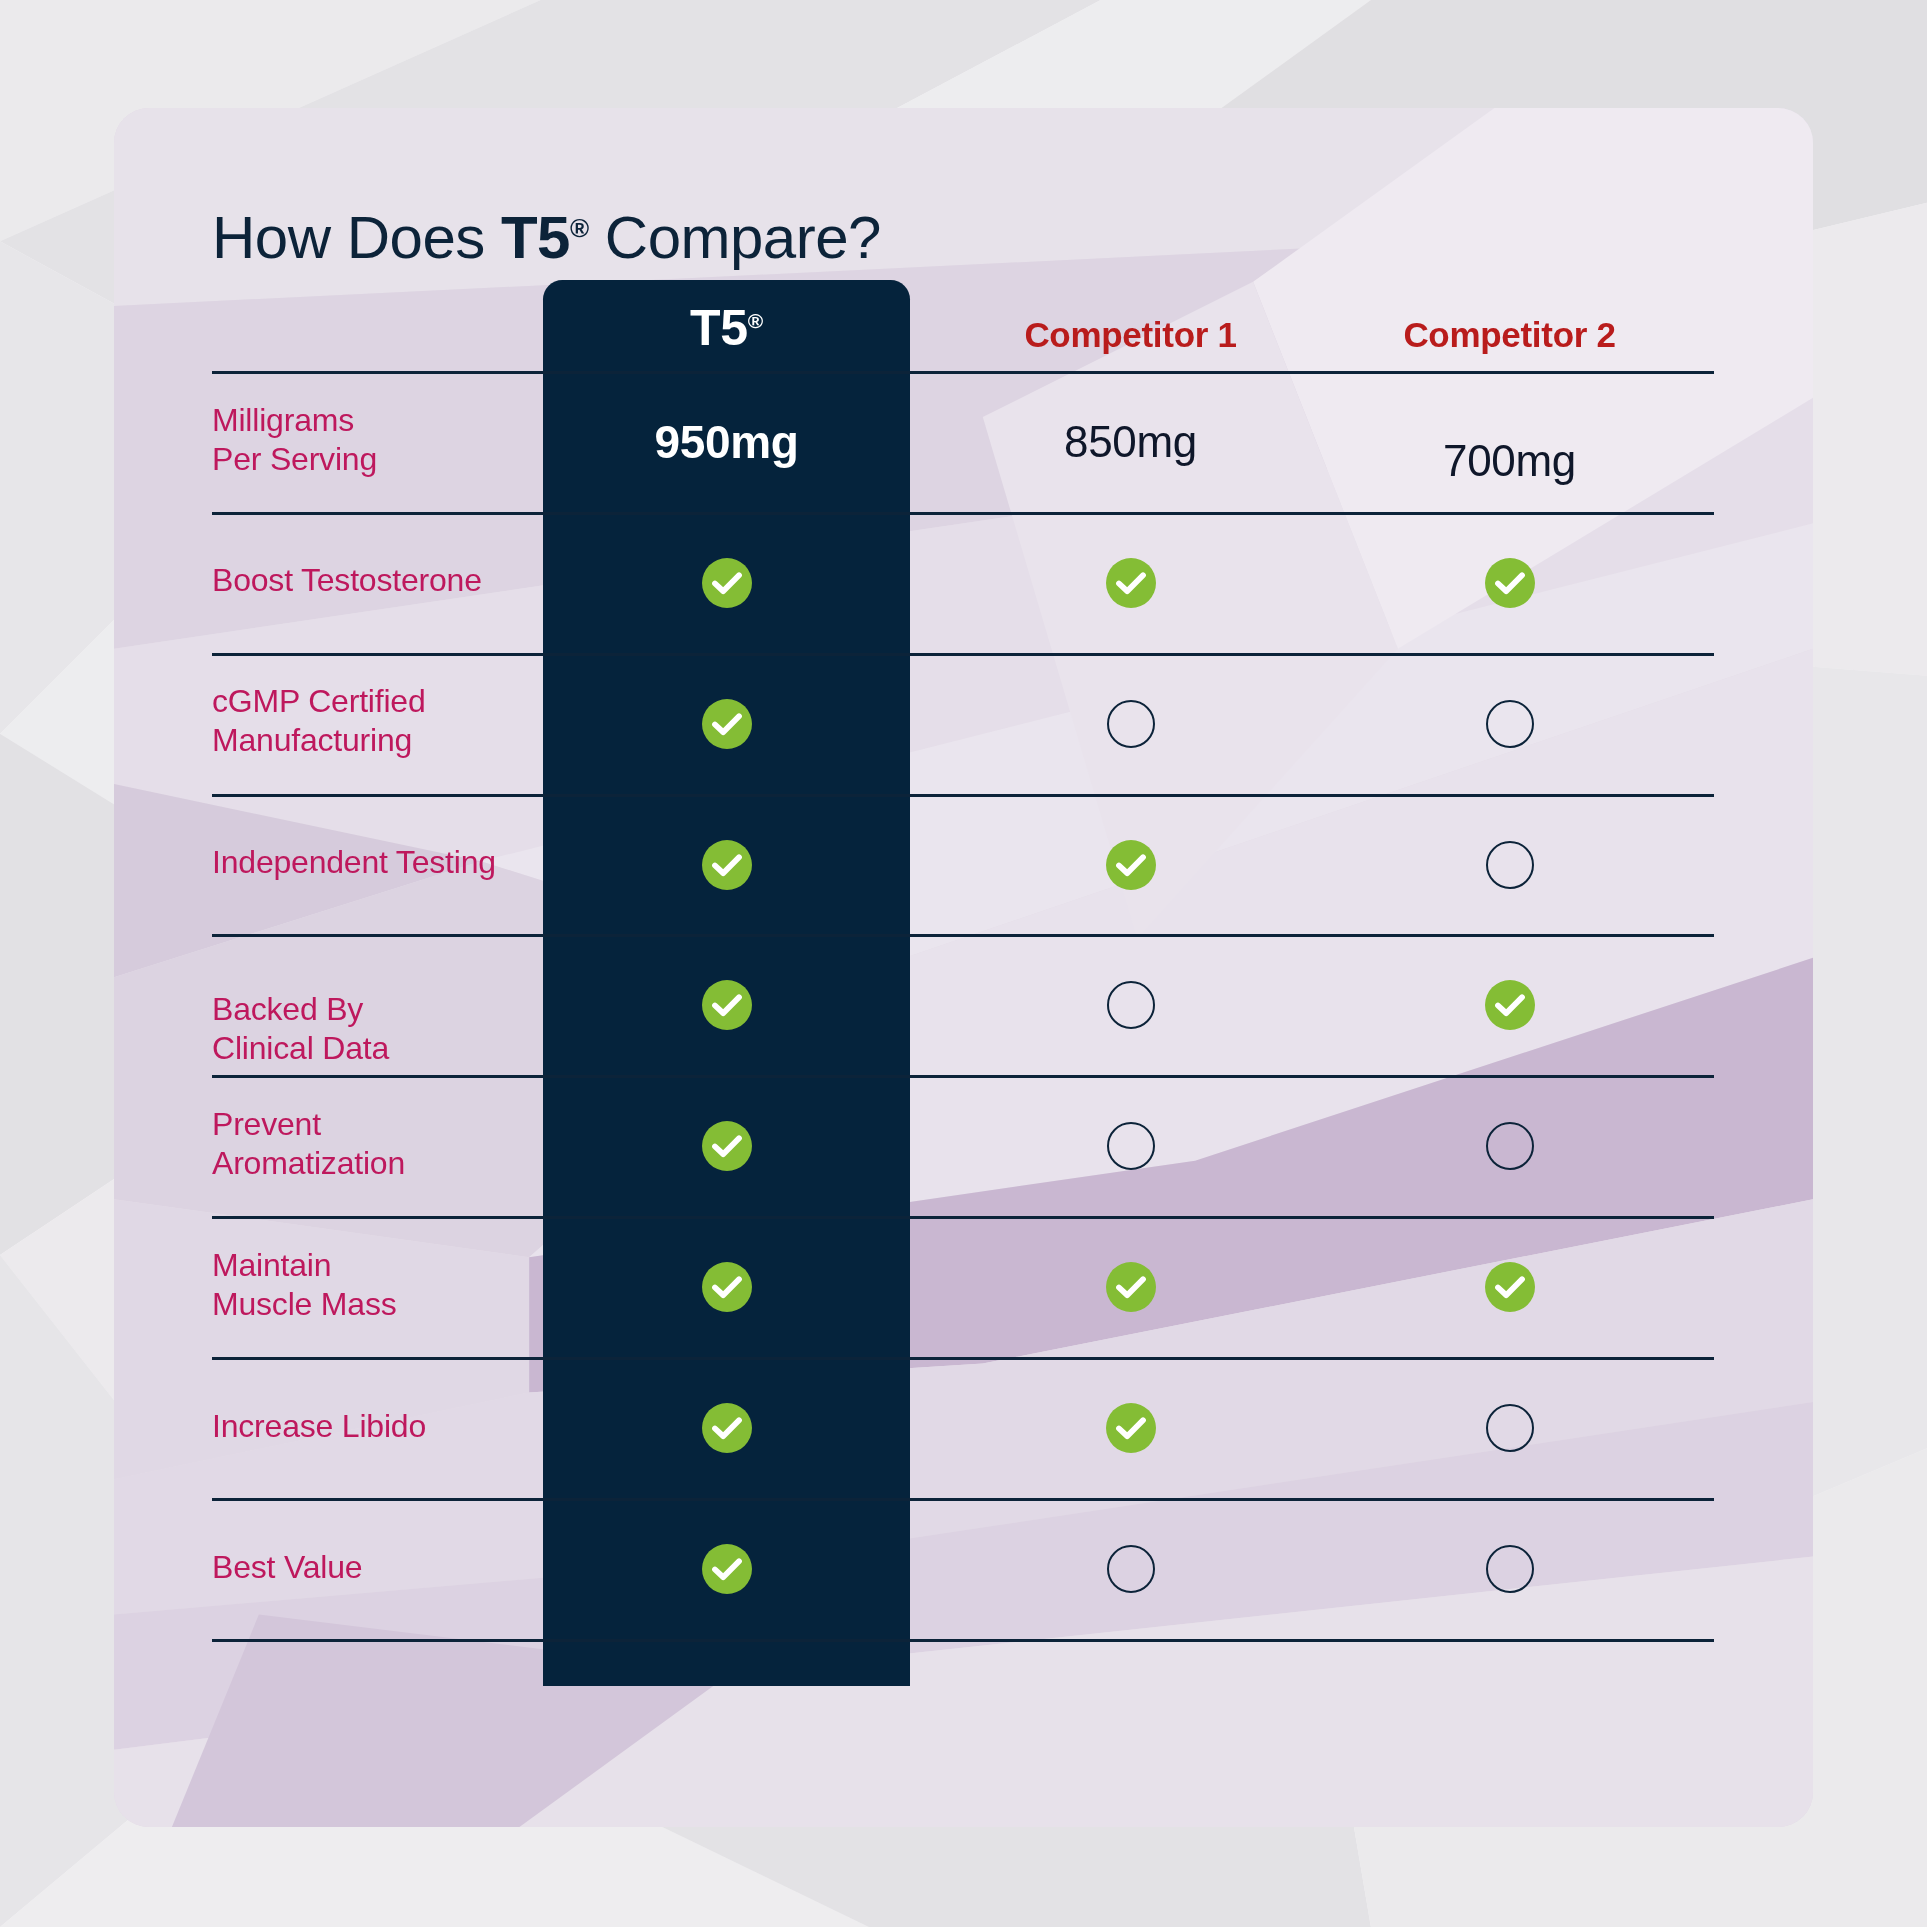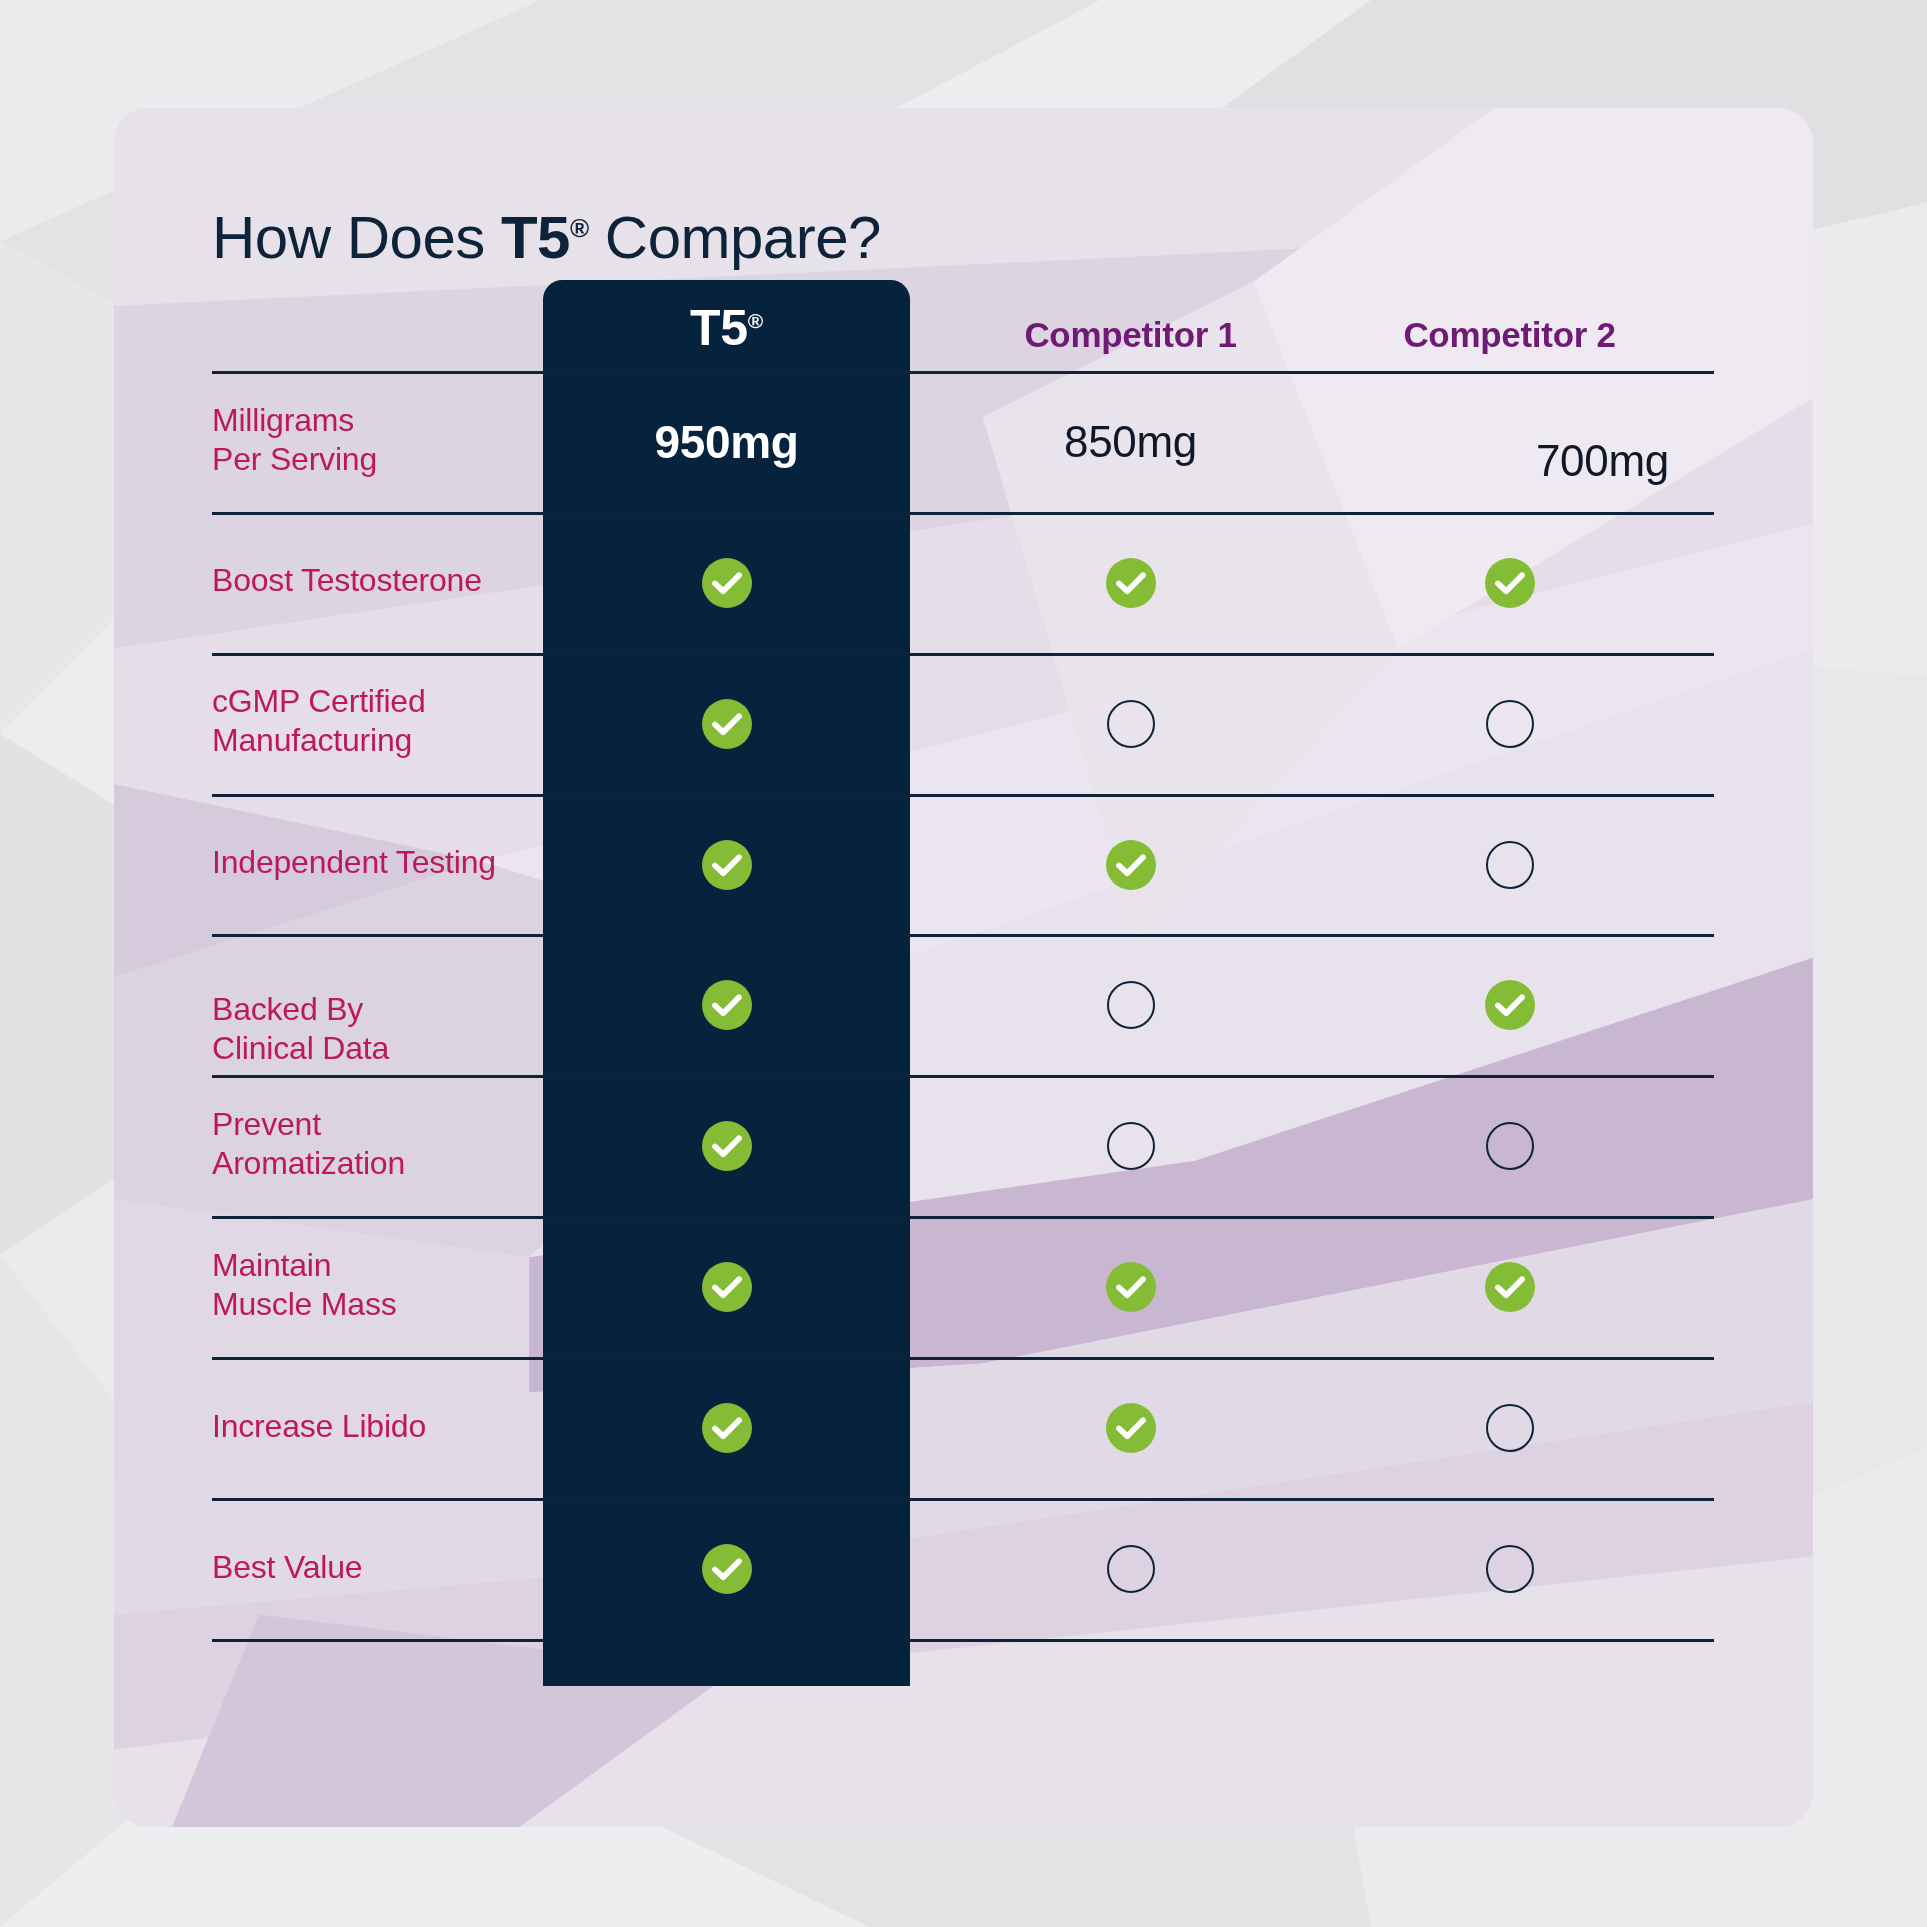--- a/index.html
+++ b/index.html
@@ -94,21 +94,21 @@
     position: absolute;
     inset: 0;
     z-index: 3;
   }
 
   
   .col-head {
     position: absolute;
     text-align: center;
     font-weight: 700;
-    color: #701a75;
+    color: #b91c1c;
     font-size: 35px;
     letter-spacing: -0.3px;
     white-space: nowrap;
   }
   .col-head.feature-head {
     color: #ffffff;
     font-size: 50px;
   }
   .col-head .reg {
     font-size: 21px;
@@ -227,21 +227,21 @@
         <div class="row-label" style="top: 293px;">
           <div>Milligrams</div>
           <div>Per Serving</div>
         </div>
         <div class="cell c-feature" style="top: 263px; height: 141px;">
           <div class="mg-text hero">950mg</div>
         </div>
         <div class="cell c1" style="top: 263px; height: 141px;">
           <div class="mg-text">850mg</div>
         </div>
-        <div class="cell c2" style="top: 263px; height: 179px; justify-content: flex-end;">
+        <div class="cell c2" style="top: 263px; height: 179px;">
           <div class="mg-text">700mg</div>
         </div>
         <div class="hl" style="top: 404px;"></div>
         <div class="row-label" style="top: 453px;">
           <div>Boost Testosterone</div>
         </div>
         <div class="cell c-feature" style="top: 404px; height: 141px;">
           <svg class="mark" viewBox="0 0 52 52">
             <circle cx="26" cy="26" r="26" fill="#84bd35"></circle>
             <path d="M13.5 26.5 L22 34.5 L38.5 18" fill="none" stroke="#ffffff" stroke-width="6" stroke-linecap="round" stroke-linejoin="round"></path>

